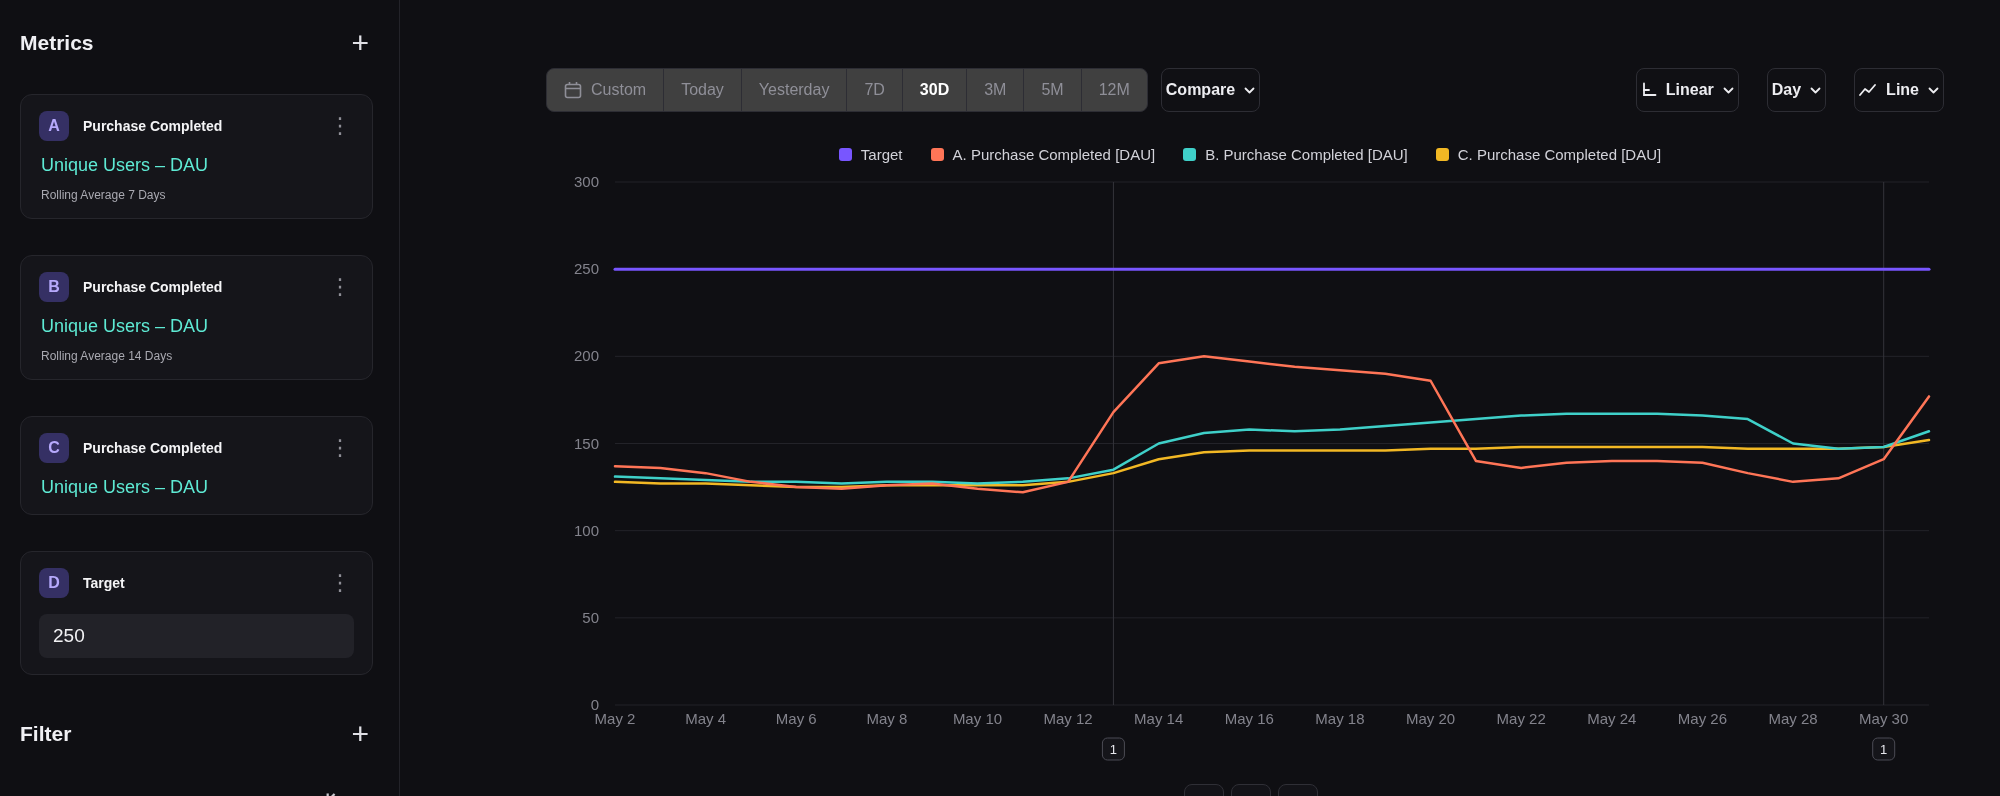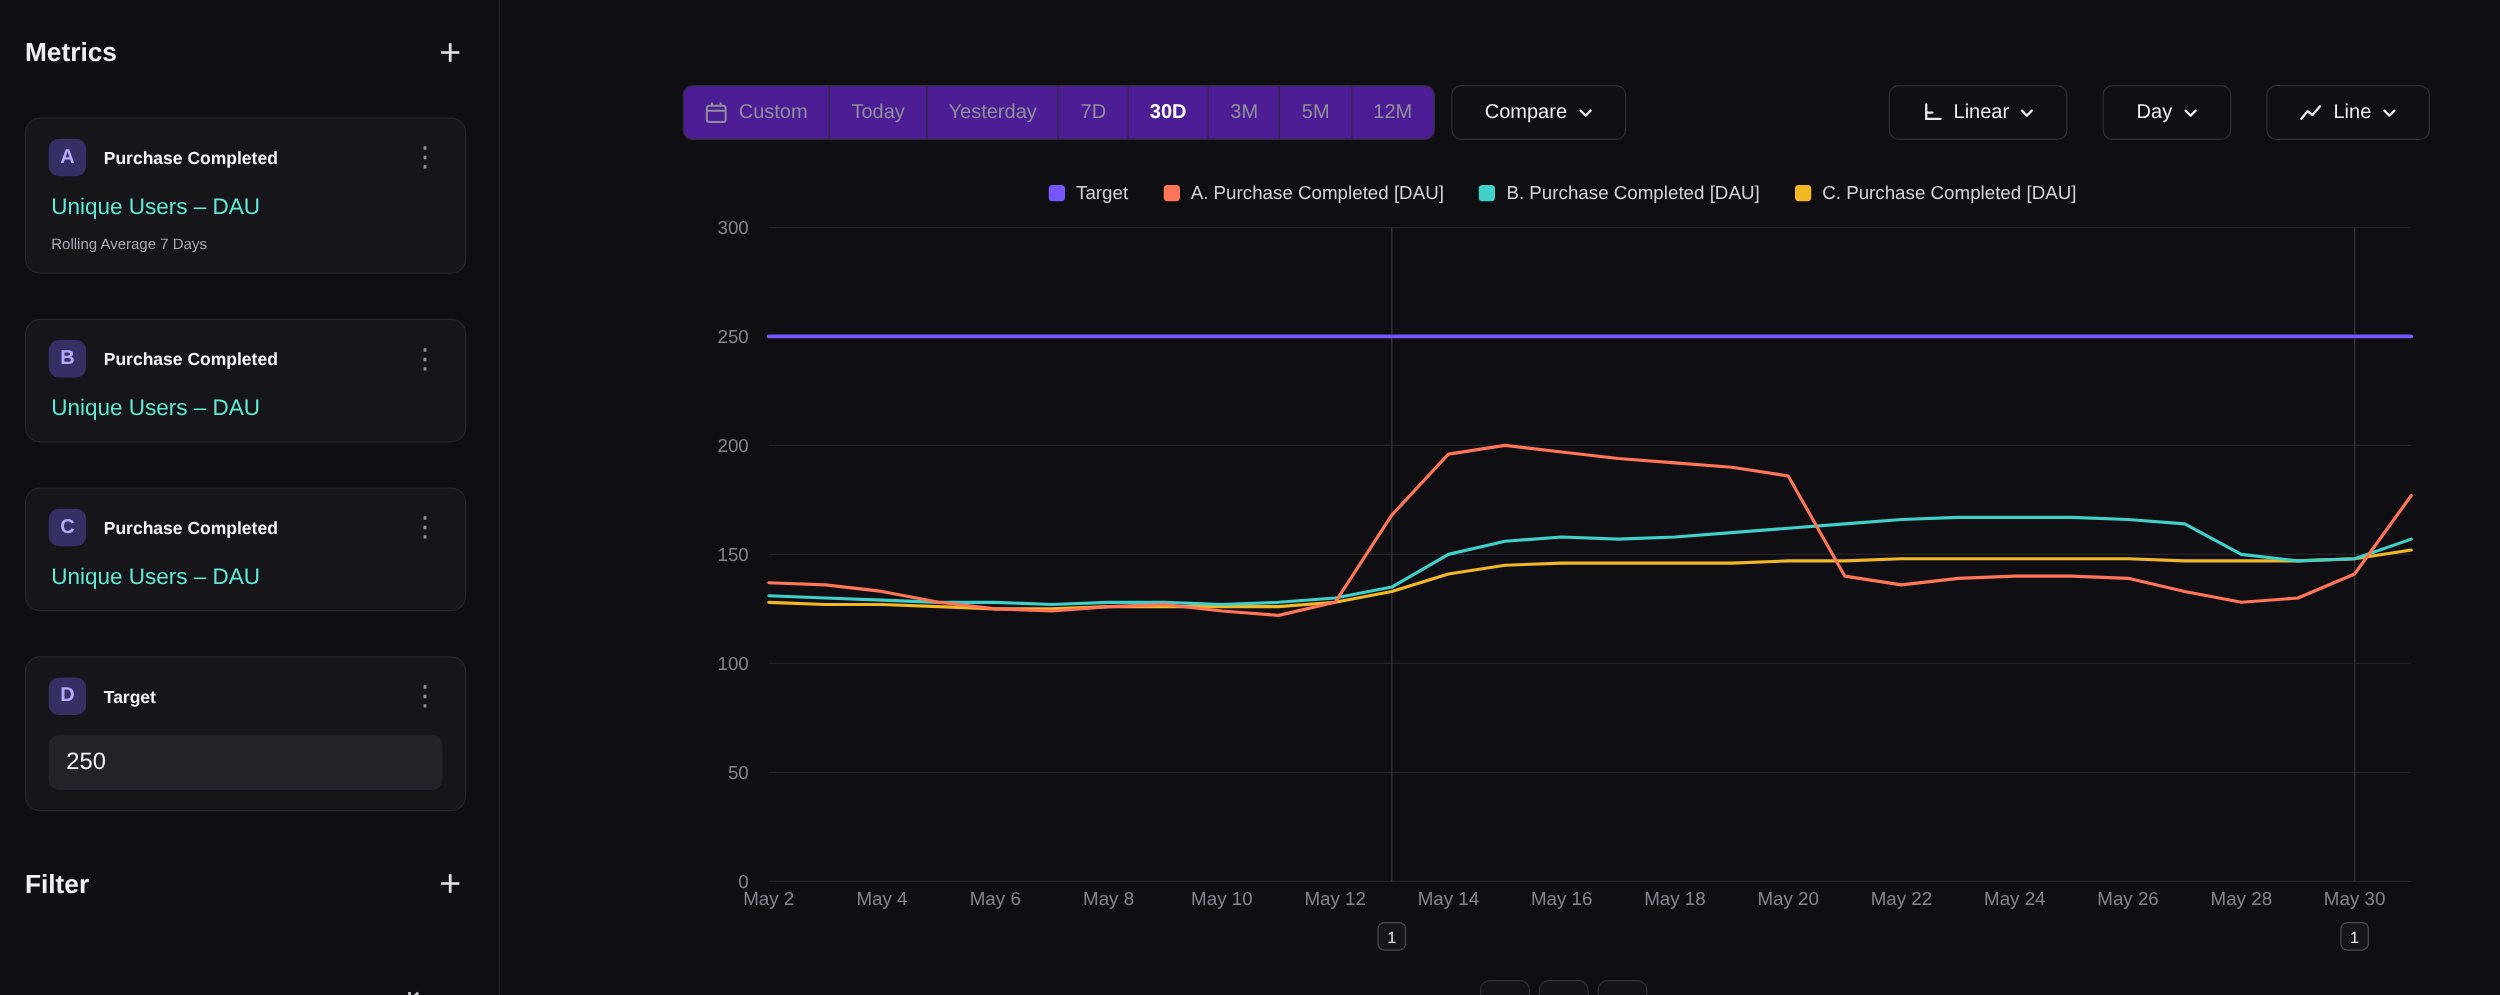--- a/index.html
+++ b/index.html
@@ -45,33 +45,33 @@
     position:absolute; top:782px; right:46px; background:none; border:none;
     color:#c9c9cf; font-size:26px; cursor:pointer; font-family:inherit;
   }
   
   .toolbar {
     position:absolute; left:546px; top:68px; right:56px; height:44px;
     display:flex; align-items:center; gap:13px;
   }
   .segmented {
     display:flex; align-items:stretch; height:44px; box-sizing:border-box;
-    border:1px solid #2d2d34; border-radius:8px; overflow:hidden; background:#4c1d95;
+    border:1px solid #2d2d34; border-radius:8px; overflow:hidden; background:#404040;
   }
   .seg {
     display:flex; align-items:center; gap:9px; padding:0 17px;
     background:none; border:none; border-left:1px solid #2d2d34;
     color:#8f8f98; font-size:16px; font-family:inherit; cursor:pointer; white-space:nowrap;
   }
   .seg:first-child { border-left:none; }
   .seg.active { color:#ffffff; font-weight:700; }
   .tbtn {
-    display:flex; align-items:center; gap:9px; height:44px; padding:0 26px;
+    display:flex; align-items:center; gap:9px; height:44px; padding:0 4px;
     background:#101014; border:1px solid #2d2d34; border-radius:8px;
-    color:#ededf1; font-size:16px; font-weight:400; font-family:inherit;
+    color:#ededf1; font-size:16px; font-weight:700; font-family:inherit;
     cursor:pointer; white-space:nowrap;
   }
   .right-cluster { margin-left:auto; display:flex; gap:28px; }
   .icon { display:block; flex:0 0 auto; }
   
   .legend {
     position:absolute; left:540px; top:146px; width:1420px;
     display:flex; justify-content:center; align-items:center; gap:28px;
     font-size:15px; color:#d2d2d9;
   }
@@ -107,20 +107,21 @@
       <div class="card-line2">Rolling Average 7 Days</div>
     </div>
 
     <div class="card">
       <div class="card-head">
         <span class="badge">B</span>
         <span class="card-title">Purchase Completed</span>
         <span class="kebab">⋮</span>
       </div>
       <div class="card-line1">Unique Users – DAU</div>
+      <div class="card-line2">Rolling Average 14 Days</div>
     </div>
 
     <div class="card">
       <div class="card-head">
         <span class="badge">C</span>
         <span class="card-title">Purchase Completed</span>
         <span class="kebab">⋮</span>
       </div>
       <div class="card-line1">Unique Users – DAU</div>
     </div>

